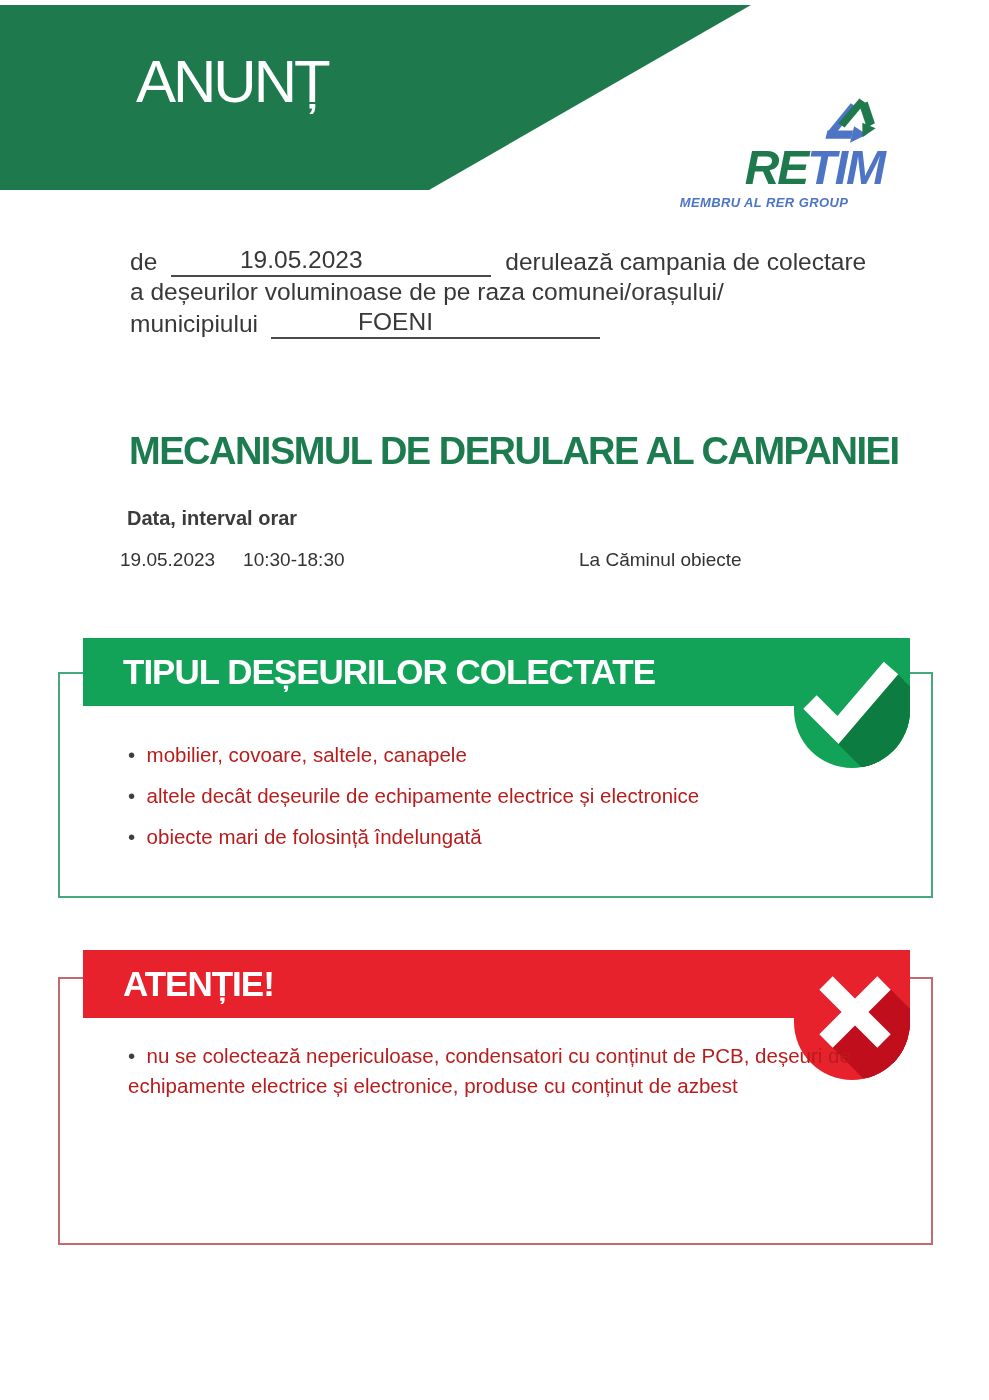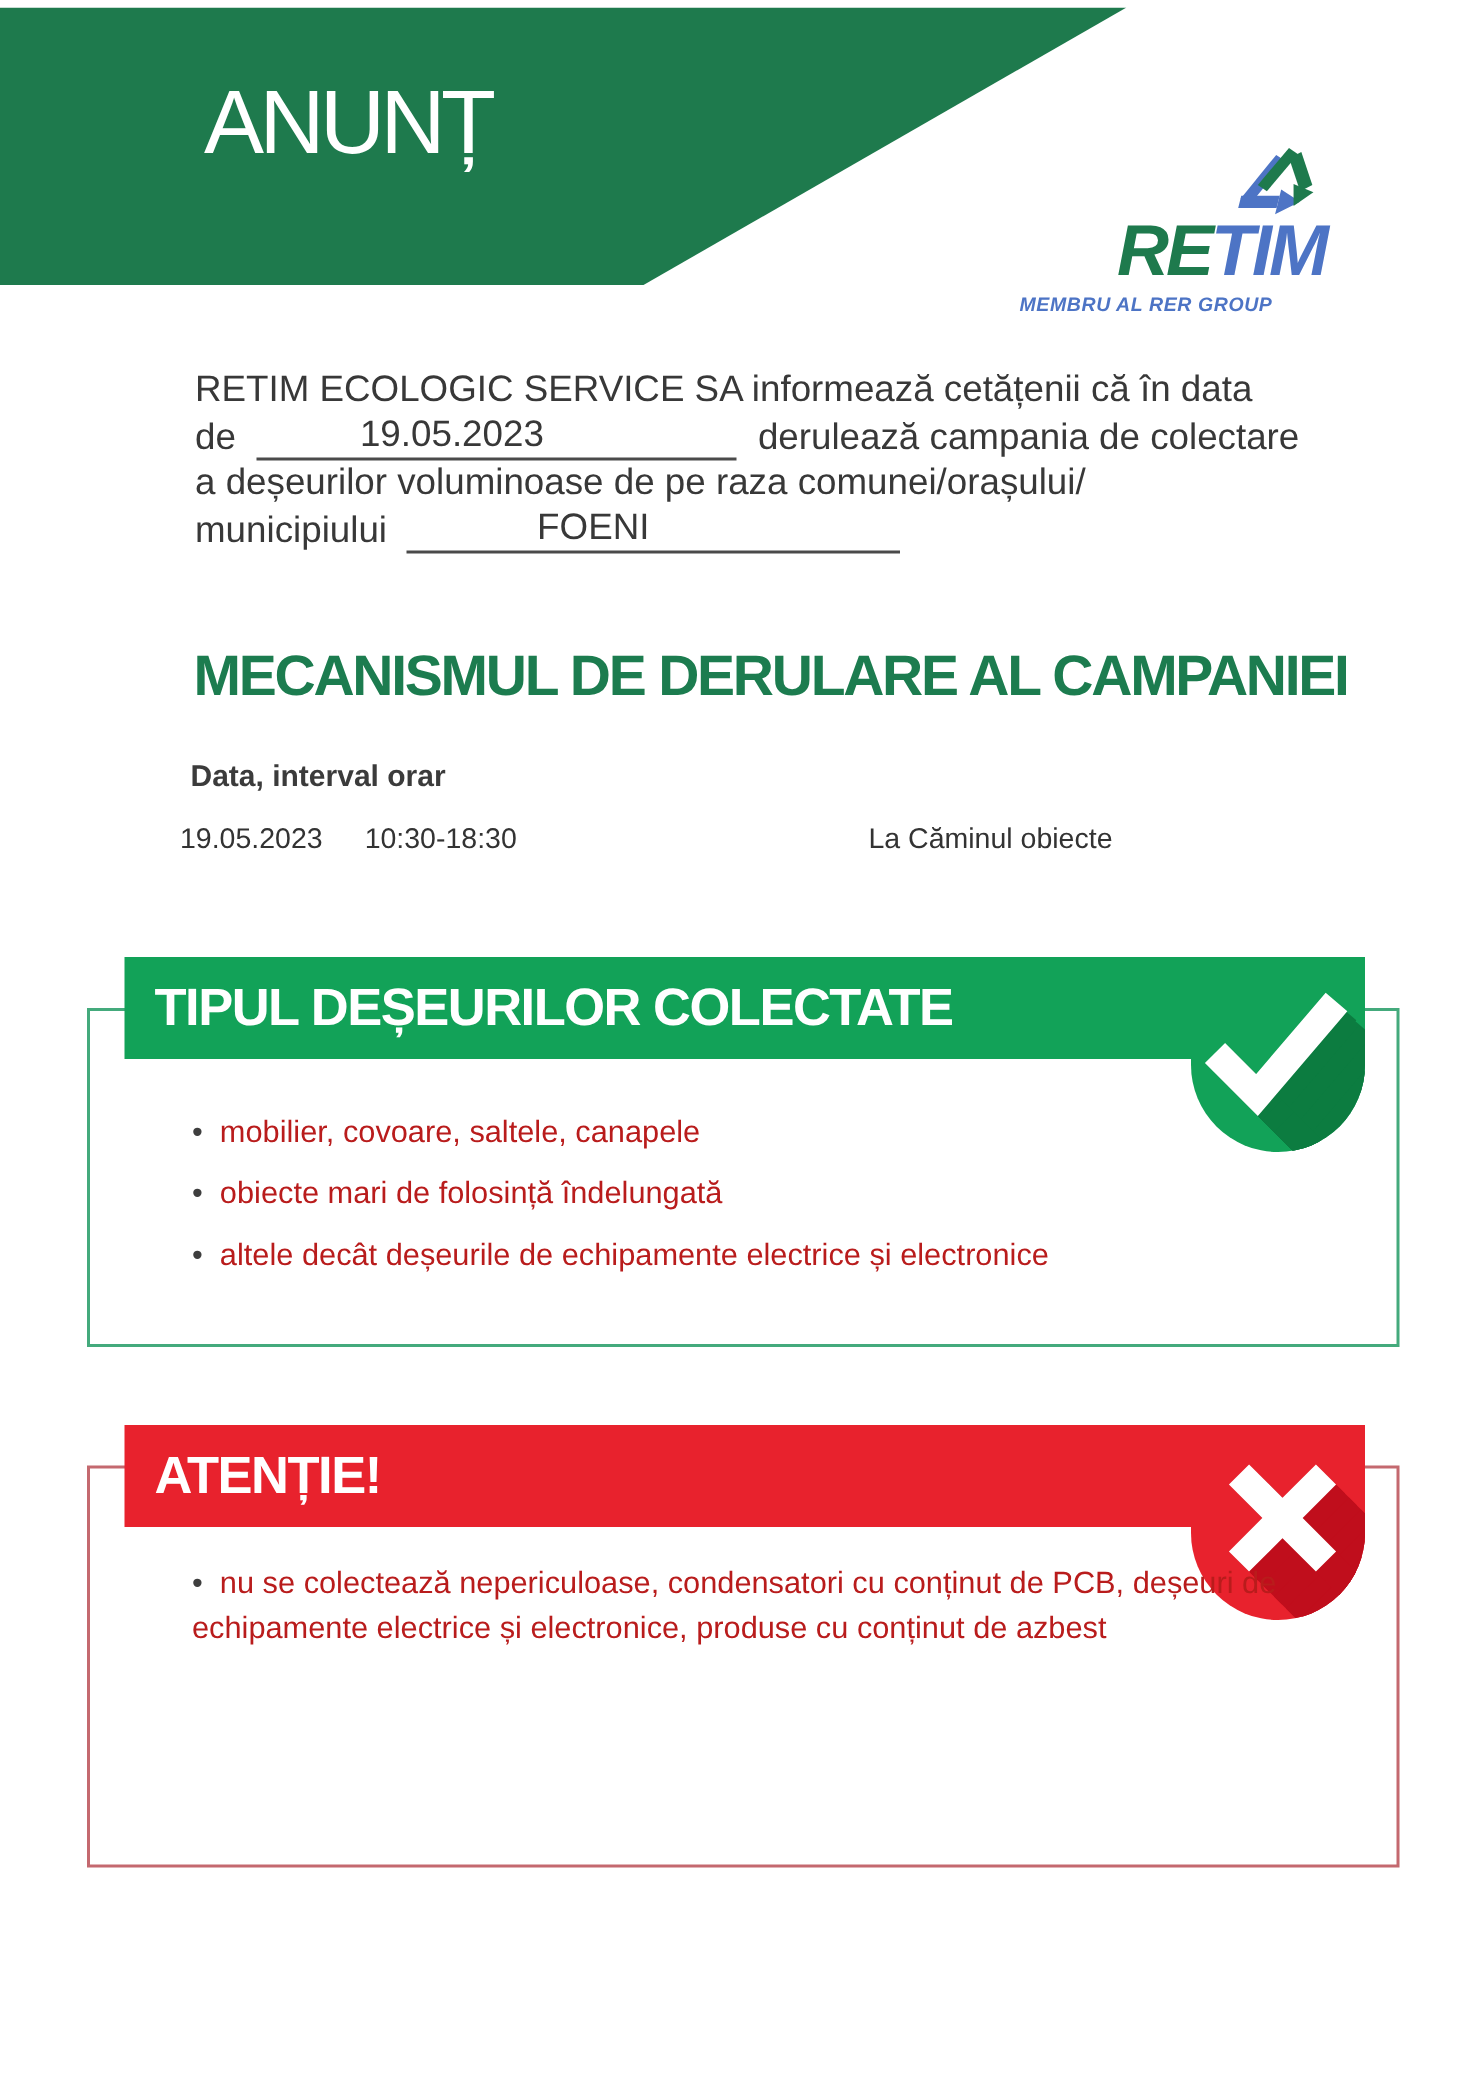--- a/index.html
+++ b/index.html
@@ -34,21 +34,21 @@
            font-size:38px;letter-spacing:-1.5px;white-space:nowrap;}
 
   
   .sched-h{position:absolute;top:507px;font-size:20px;font-weight:bold;color:#3b3b3b;white-space:nowrap;}
   .sched-v{position:absolute;top:549px;font-size:19px;color:#333333;white-space:nowrap;}
   .c1{left:127px;text-align:right;} .c1v{left:120px;display:flex;gap:28px;} .c2{left:578px;} .c2v{left:579px;}
 
   
   .box{position:absolute;left:58px;width:875px;}
   .box .outline{position:absolute;inset:0;border:2px solid;}
-  .bar{position:absolute;left:25px;width:827px;height:68px;display:flex;align-items:center;padding-left:20px;}
+  .bar{position:absolute;left:25px;width:827px;height:68px;display:flex;align-items:center;padding-left:40px;}
   .bar-title{color:#fff;font-weight:bold;font-size:35px;letter-spacing:-1px;white-space:nowrap;}
   .badge{position:absolute;left:736px;width:116px;height:130px;border-radius:0 0 58px 58px;overflow:hidden;}
   .badge svg{position:absolute;left:0;top:0;}
   .items{position:absolute;left:70px;right:40px;font-size:20.5px;color:#b91c1c;line-height:30px;}
   .item{margin:0 0 11px 0;}
   .item::before{content:"\2022\00a0\00a0";color:#3e3e3e;}
 
   
   .box.green{top:672px;height:226px;}
   .box.green .outline{border-color:#44aa7c;}
@@ -82,21 +82,20 @@
           <path d="M40,9 L54,33" stroke="#1e7a4d" stroke-width="9"></path>
           <polygon points="44,30 60,36 48,46" fill="#1e7a4d"></polygon>
         </g>
       </svg>
       <div class="logo-brand"><span class="g">RE</span><span class="b">TIM</span></div>
     </div>
     <div class="logo-tagline">MEMBRU AL RER GROUP</div>
   </div>
 
   <div class="intro">
-    <div>RETIM ECOLOGIC SERVICE SA informează cetățenii că în data</div>
     <div class="row">
       <span>de</span>
       <span class="blank date">19.05.2023</span>
       <span>derulează campania de colectare</span>
     </div>
     <div>a deșeurilor voluminoase de pe raza comunei/orașului/</div>
     <div class="row">
       <span>municipiului</span>
       <span class="blank city">FOENI</span>
     </div>
@@ -124,22 +123,22 @@
           <path d="M16,64 L44,92 L97,30" transform="translate(22,22)"></path>
           <path d="M16,64 L44,92 L97,30" transform="translate(30,30)"></path>
           <path d="M16,64 L44,92 L97,30" transform="translate(38,38)"></path>
           <path d="M16,64 L44,92 L97,30" transform="translate(46,46)"></path>
         </g>
         <path d="M16,64 L44,92 L97,30" fill="none" stroke="#ffffff" stroke-width="19"></path>
       </svg>
     </div>
     <div class="items">
       <p class="item">mobilier, covoare, saltele, canapele</p>
+      <p class="item">altele decât deșeurile de echipamente electrice și electronice</p>
       <p class="item">obiecte mari de folosință îndelungată</p>
-      <p class="item">altele decât deșeurile de echipamente electrice și electronice</p>
     </div>
   </div>
 
   <div class="box red">
     <div class="outline"></div>
     <div class="bar">
       <span class="bar-title">ATENȚIE!</span>
     </div>
     <div class="badge">
       <svg width="116" height="130" viewBox="0 0 116 130">

